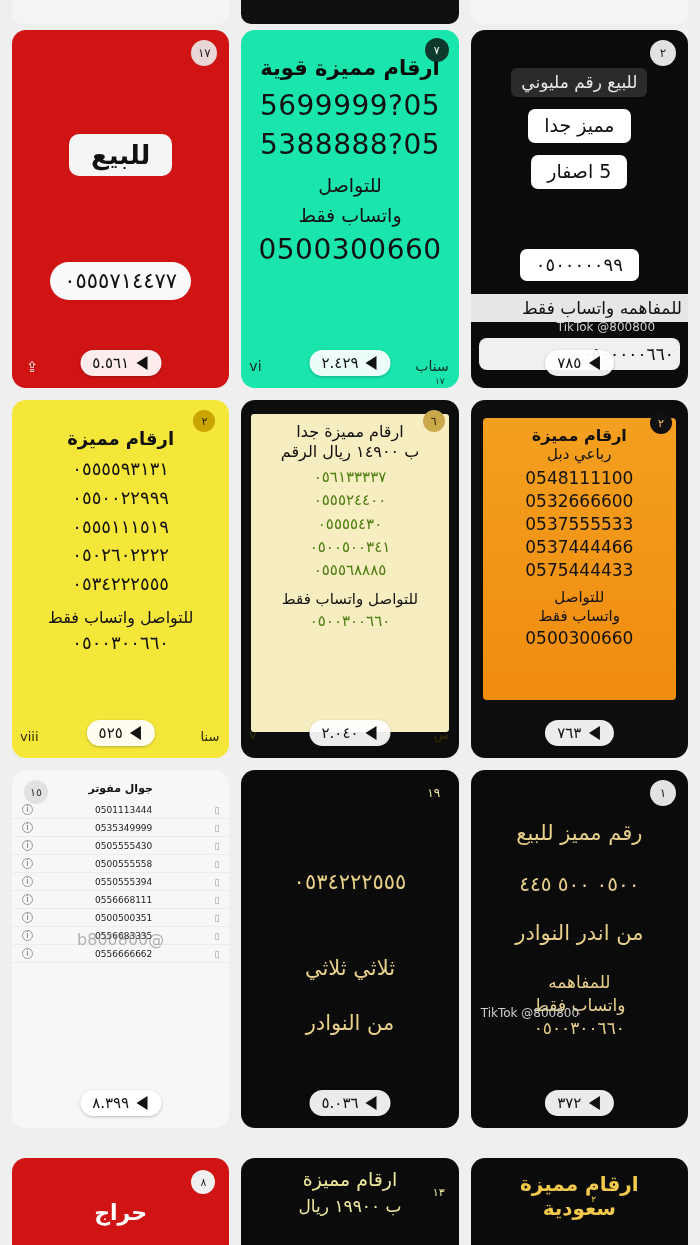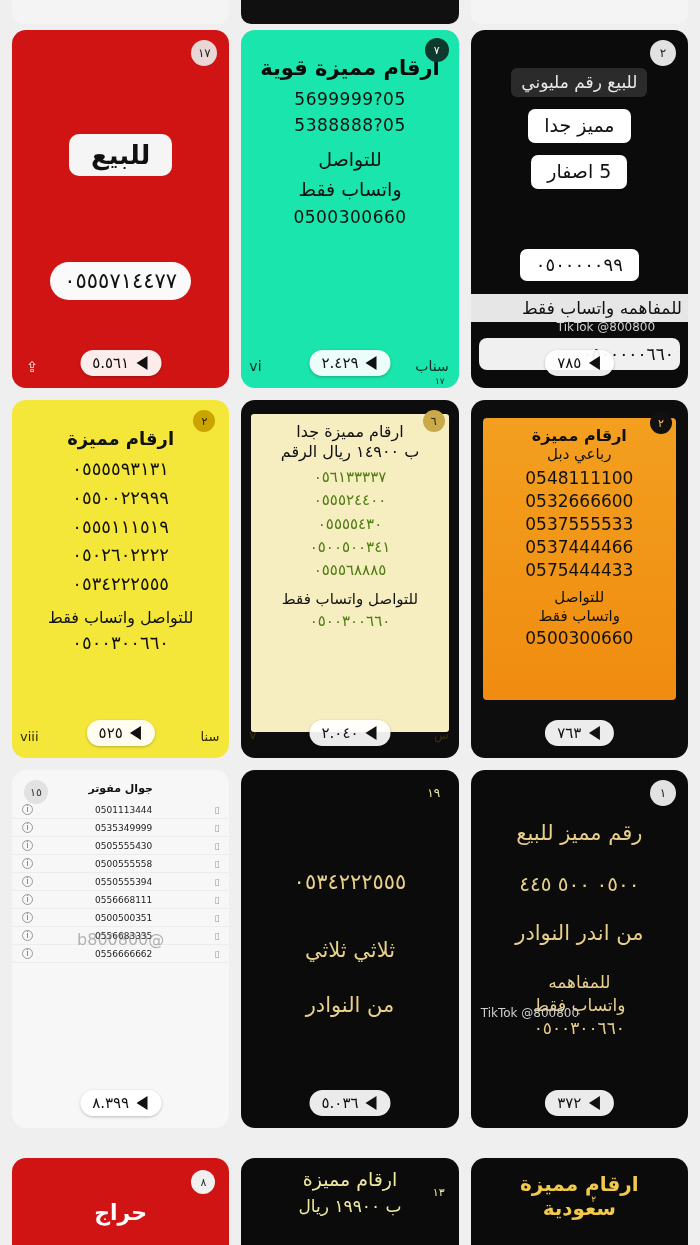--- a/index.html
+++ b/index.html
@@ -148,21 +148,21 @@
   .tiktok-mark {
     position: absolute;
     font-size: 12px;
     color: #cfcfcf;
     line-height: 1.1;
   }
 
   
   .c2 { background: #19e5ac; }
   .c2 .hdr { color: #0b0b0b; font-size: 21px; font-weight: bold; margin-bottom: 6px; }
-  .c2 .n { color: #111; font-size: 17px; margin: 3px 0; letter-spacing: .5px; }
+  .c2 .n { color: #111; font-size: 28px; margin: 3px 0; letter-spacing: .5px; }
   .c2 .t { color: #111; font-size: 19px; margin: 4px 0; }
   .c2 .badge-circ {
     position: absolute; top: 8px; right: 10px;
     width: 24px; height: 24px; border-radius: 50%;
     background: #0d3a2c; color: #fff; font-size: 11px;
     display: flex; align-items: center; justify-content: center; z-index: 6;
   }
   .c2 .footer-left {
     position: absolute; bottom: 14px; left: 8px;
     color: #0d2b22; font-size: 14px;
@@ -475,21 +475,21 @@
       <div class="views-pill">
         <span class="play"></span>
         <span class="vnum">٣٧٢</span>
       </div>
     </div>
 
     <div class="card c8">
       <div class="num-badge dark-bg" style="background:transparent;color:#f0eaa0;">١٩</div>
       <div class="card-body" style="padding-top:96px;">
         <div class="g">٠٥٣٤٢٢٢٥٥٥</div>
-        <div class="g" style="margin-top:34px;">ثلاثي ثلاثي</div>
+        <div class="g" style="margin-top:52px;">ثلاثي ثلاثي</div>
         <div class="g" style="margin-top:22px;">من النوادر</div>
       </div>
       <div class="views-pill">
         <span class="play"></span>
         <span class="vnum">٥.٠٣٦</span>
       </div>
     </div>
 
     <div class="card c9">
       <div class="circ">١٥</div>

